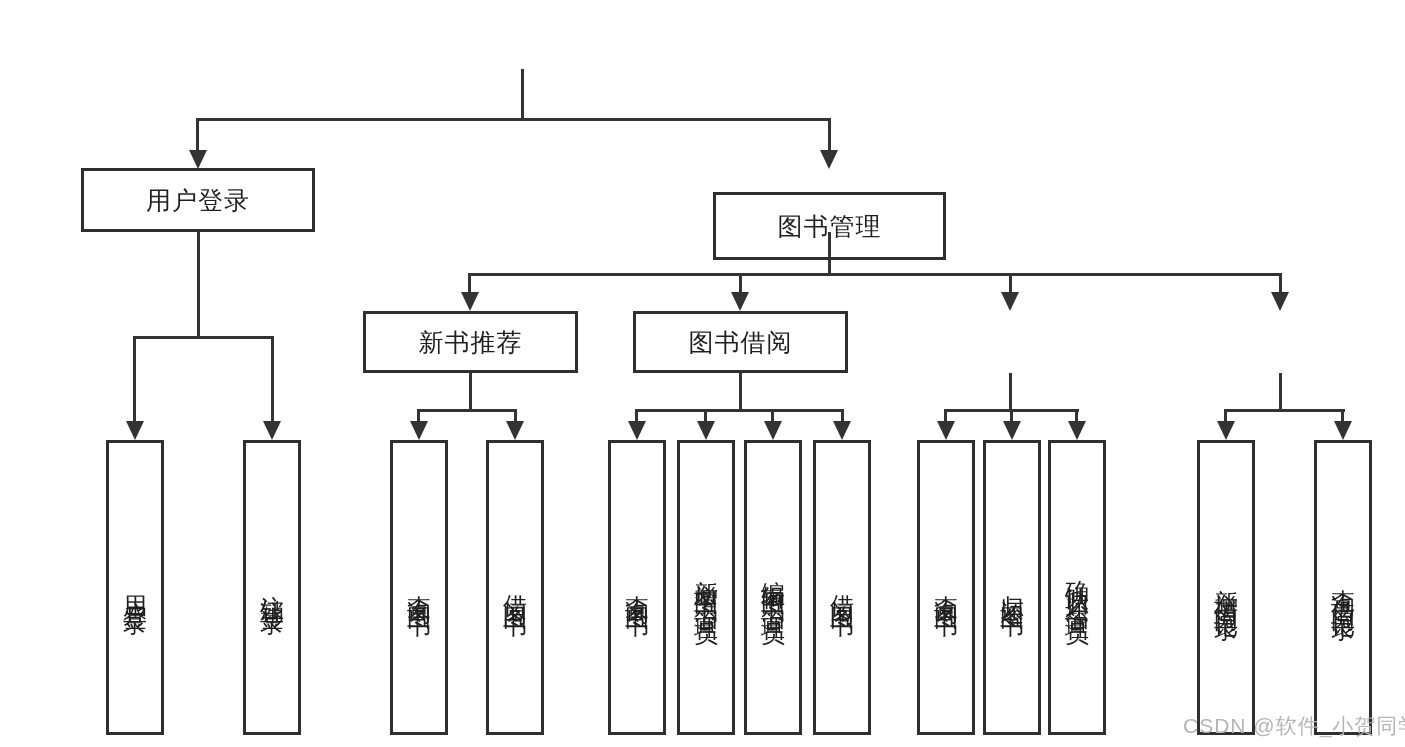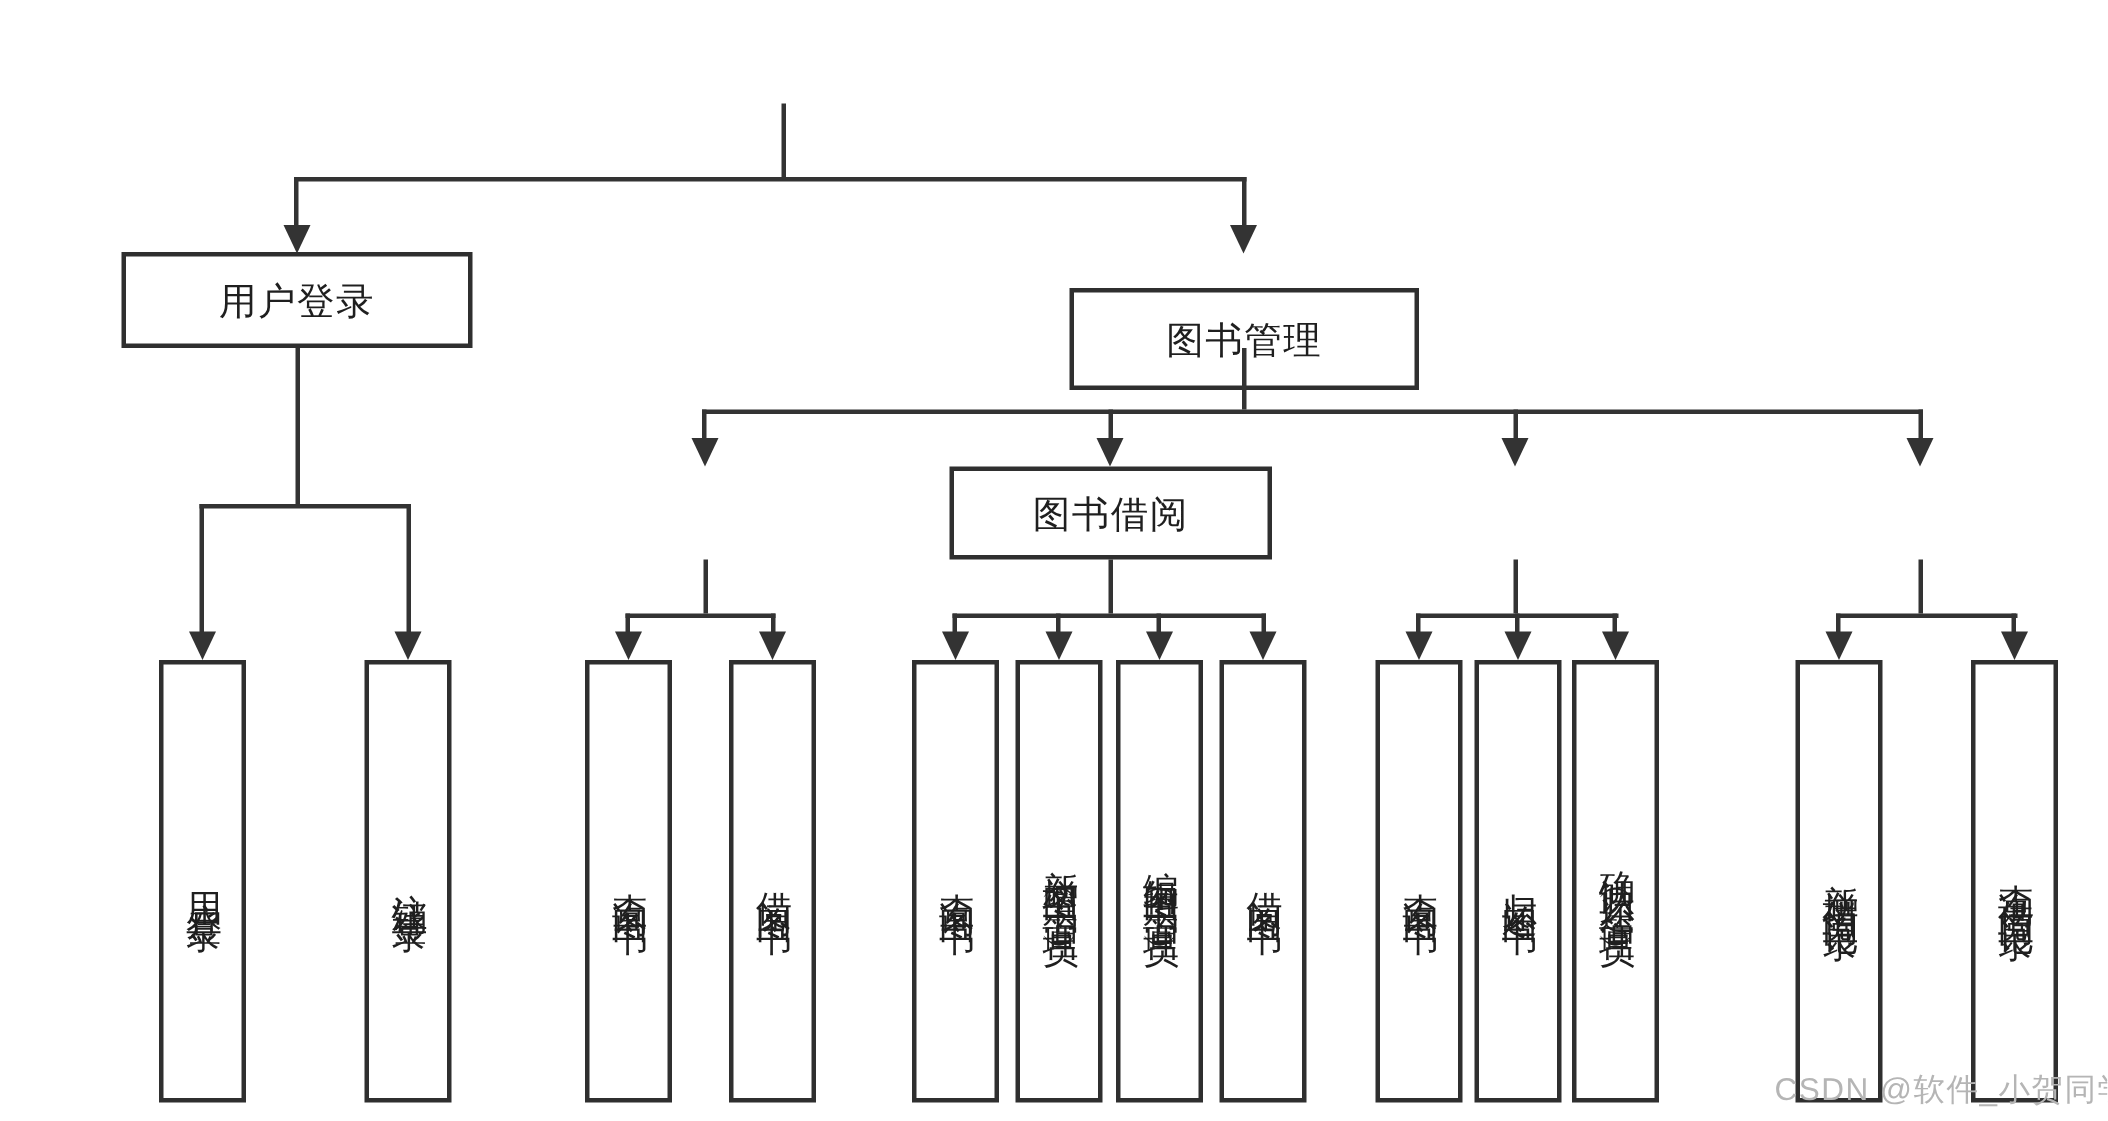--- a/index.html
+++ b/index.html
@@ -91,20 +91,21 @@
   <div class="line h-line" style="left:468px; top:273px; width:814px;"></div>
   <div class="line v-line" style="left:468px;  top:273px; height:20px;"></div>
   <div class="arrowhead" style="left:461px;  top:292px;"></div>
   <div class="line v-line" style="left:739px;  top:273px; height:20px;"></div>
   <div class="arrowhead" style="left:731px;  top:292px;"></div>
   <div class="line v-line" style="left:1009px; top:273px; height:20px;"></div>
   <div class="arrowhead" style="left:1001px; top:292px;"></div>
   <div class="line v-line" style="left:1279px; top:273px; height:20px;"></div>
   <div class="arrowhead" style="left:1271px; top:292px;"></div>
 
+  <div class="box" style="left:363px; top:311px; width:215px; height:62px;">新书推荐</div>
   <div class="box" style="left:633px; top:311px; width:215px; height:62px;text-align:center;">图书借阅</div>
 
   <div class="line v-line" style="left:469px; top:373px; height:36px;"></div>
   <div class="line h-line" style="left:417px; top:409px; width:100px;"></div>
   <div class="line v-line" style="left:417px; top:409px; height:13px;"></div>
   <div class="arrowhead" style="left:410px; top:421px;"></div>
   <div class="line v-line" style="left:514px; top:409px; height:13px;"></div>
   <div class="arrowhead" style="left:506px; top:421px;"></div>
 
   <div class="line v-line" style="left:739px; top:373px; height:36px;"></div>

